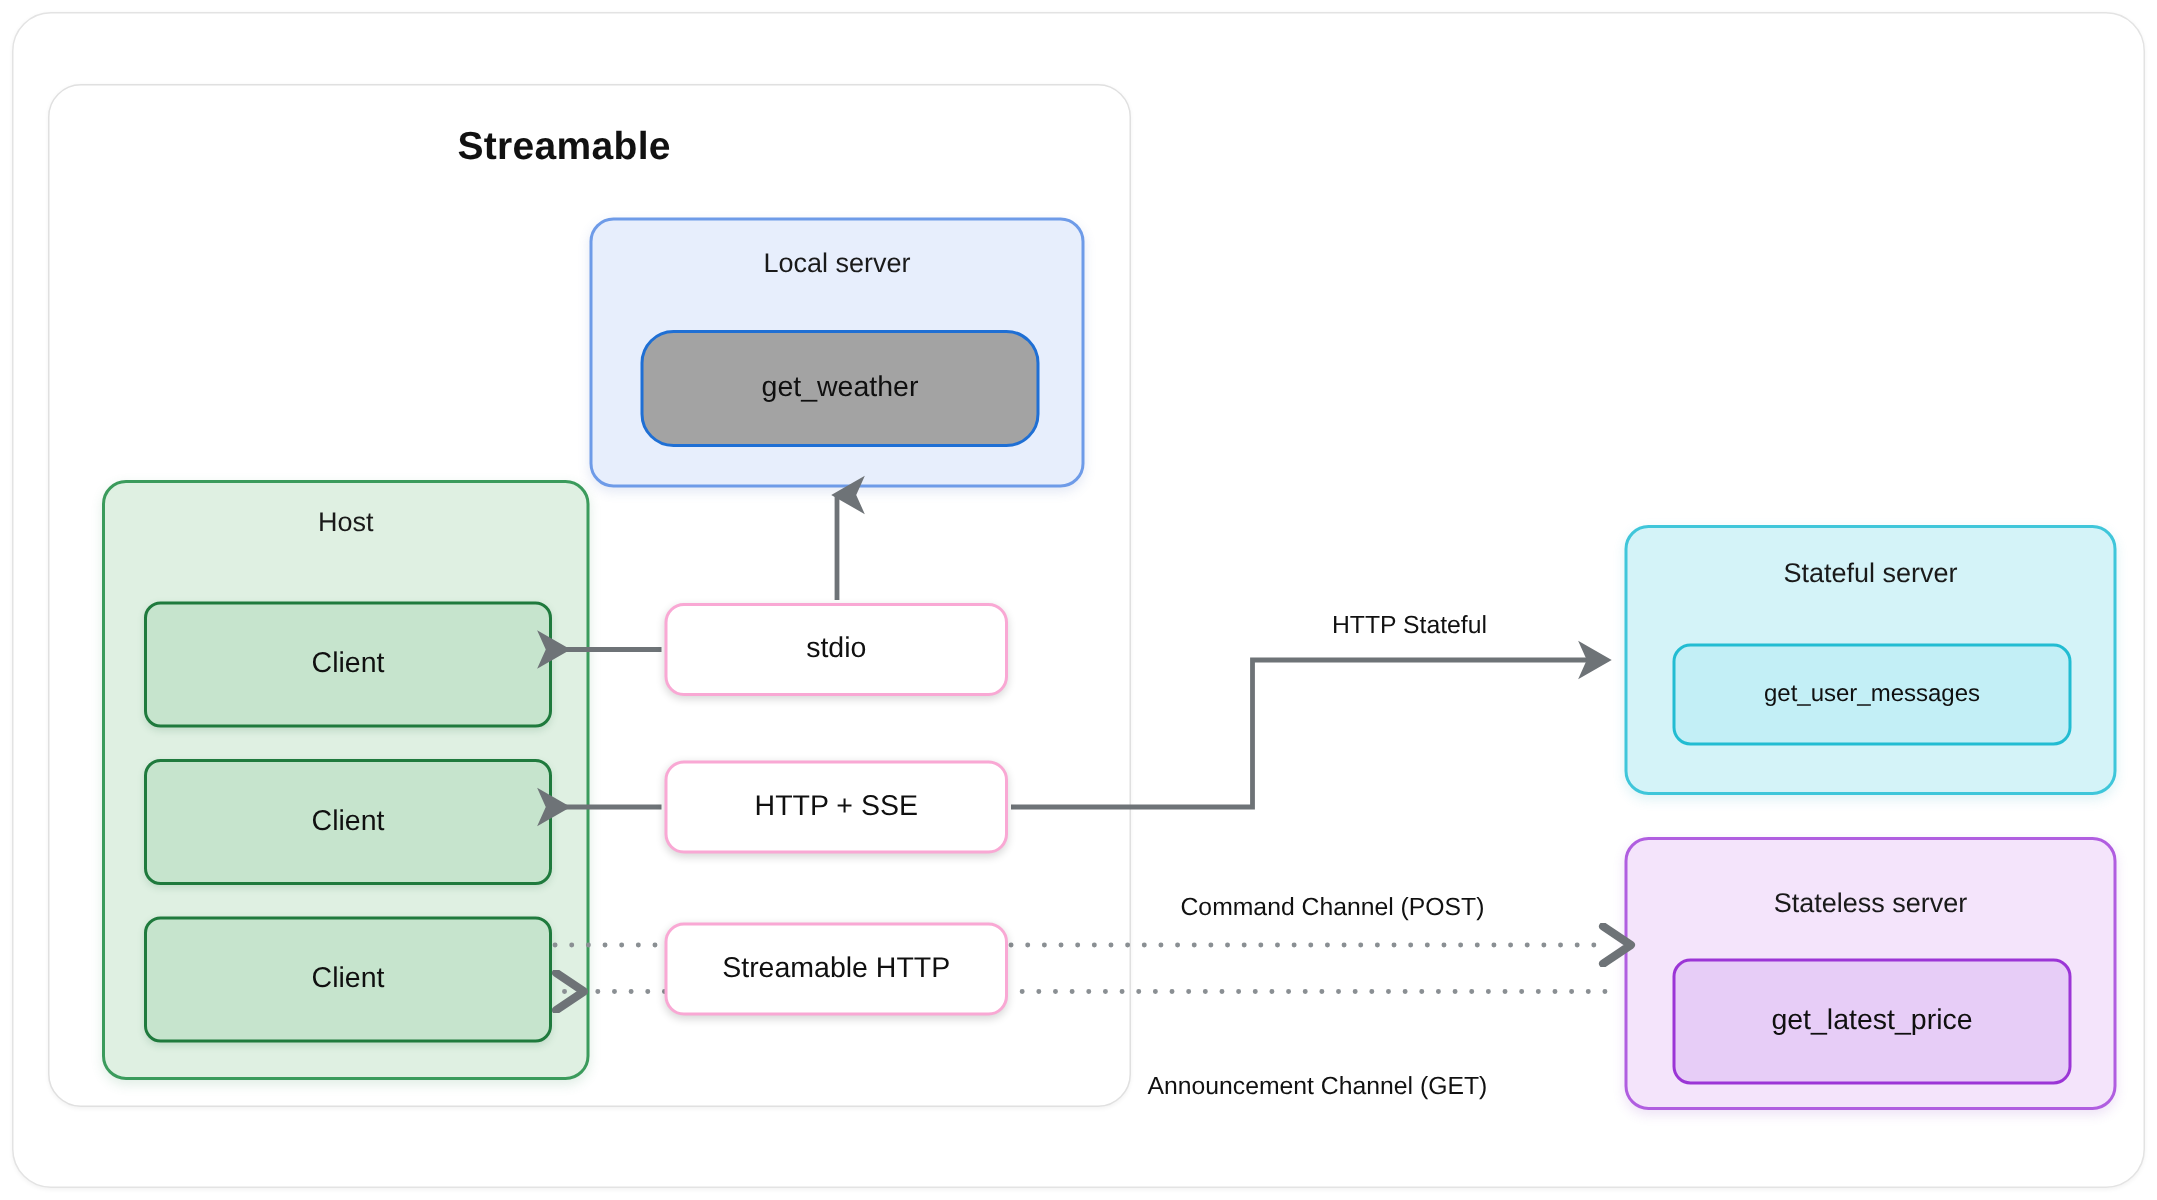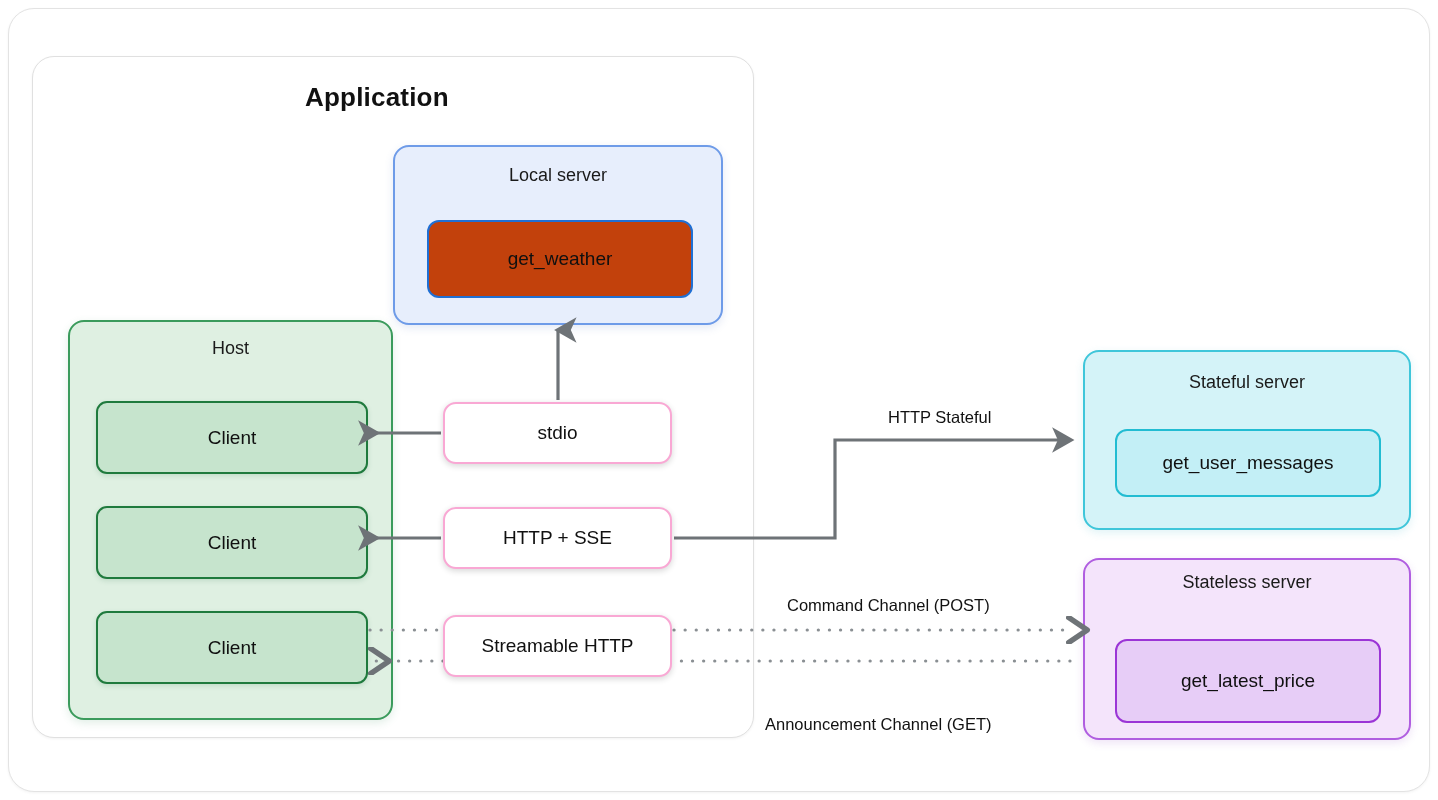--- a/index.html
+++ b/index.html
@@ -37,34 +37,34 @@
 
   
   .local-server {
     left: 393px; top: 145px; width: 330px; height: 180px;
     background: #e7eefc; border: 2px solid #6e9be8;
     box-shadow: 0 3px 8px rgba(90,120,190,0.16);
   }
   .local-server .box-title { margin-top: 18px; }
   .tool-blue {
     position: absolute; left: 32px; top: 73px; width: 266px; height: 78px;
-    background: #c2410c; border: 2px solid #1f6fd4; border-radius: 12px;
+    background: #a3a3a3; border: 2px solid #1f6fd4; border-radius: 22px;
     display: flex; align-items: center; justify-content: center;
     font-size: 19px; color: #101010;
   }
 
   
   .host-box {
     left: 68px; top: 320px; width: 325px; height: 400px;
     background: #dff0e2; border: 2px solid #3b9b5c;
     box-shadow: 0 3px 8px rgba(70,150,100,0.16);
   }
   .host-box .box-title { margin-top: 16px; }
   .client-box {
-    position: absolute; left: 26px; width: 272px; height: 73px;
+    position: absolute; left: 26px; width: 272px; height: 84px;
     background: #c6e4cd; border: 2px solid #1f7a3d; border-radius: 11px;
     display: flex; align-items: center; justify-content: center;
     font-size: 19px; color: #101010;
     box-shadow: 0 2px 5px rgba(60,130,90,0.18);
   }
   .client-1 { top: 79px; }
   .client-2 { top: 184px; }
   .client-3 { top: 289px; }
 
   
@@ -84,30 +84,30 @@
   .stateful {
     left: 1083px; top: 350px; width: 328px; height: 180px;
     background: #d4f3f8; border: 2px solid #3fc6da;
     box-shadow: 0 3px 8px rgba(60,180,200,0.16);
   }
   .stateful .box-title { margin-top: 20px; }
   .tool-cyan {
     position: absolute; left: 30px; top: 77px; width: 266px; height: 68px;
     background: #c3eff6; border: 2px solid #22bcd2; border-radius: 12px;
     display: flex; align-items: center; justify-content: center;
-    font-size: 19px; color: #101010;
+    font-size: 16px; color: #101010;
   }
 
   
   .stateless {
     left: 1083px; top: 558px; width: 328px; height: 182px;
     background: #f4e4fb; border: 2px solid #b05ee0;
     box-shadow: 0 3px 8px rgba(150,80,200,0.16);
   }
-  .stateless .box-title { margin-top: 12px; }
+  .stateless .box-title { margin-top: 32px; }
   .tool-purple {
     position: absolute; left: 30px; top: 79px; width: 266px; height: 84px;
     background: #e7cdf7; border: 2px solid #9b35d6; border-radius: 12px;
     display: flex; align-items: center; justify-content: center;
     font-size: 19px; color: #101010;
   }
 
   
   .conn-svg {
     position: absolute; left: 0; top: 0; width: 1438px; height: 800px;
@@ -121,21 +121,21 @@
   .lbl-announce { left: 765px; top: 671px; margin-top: 44px; }
 </style>
 </head>
 <body>
 
 <div id="stage">
 
   <div class="shell-outer"></div>
   <div class="shell-inner"></div>
 
-  <div class="app-title">Application</div>
+  <div class="app-title">Streamable</div>
 
   <svg class="conn-svg" viewBox="0 0 1438 800" xmlns="http://www.w3.org/2000/svg">
     <defs>
       <marker id="arrL" markerWidth="9" markerHeight="9" refX="7.6" refY="4.5" orient="auto" markerUnits="strokeWidth">
         <path d="M8,0.6 L2.2,4.5 L8,8.4" fill="none" stroke="#6e7377" stroke-width="1.7" stroke-linecap="round" stroke-linejoin="round"></path>
       </marker>
       <marker id="arrR" markerWidth="9" markerHeight="9" refX="1.4" refY="4.5" orient="auto" markerUnits="strokeWidth">
         <path d="M1,0.6 L6.8,4.5 L1,8.4" fill="none" stroke="#6e7377" stroke-width="1.7" stroke-linecap="round" stroke-linejoin="round"></path>
       </marker>
       <marker id="arrUpSolid" markerWidth="10" markerHeight="10" refX="5" refY="2.2" orient="auto" markerUnits="strokeWidth">

